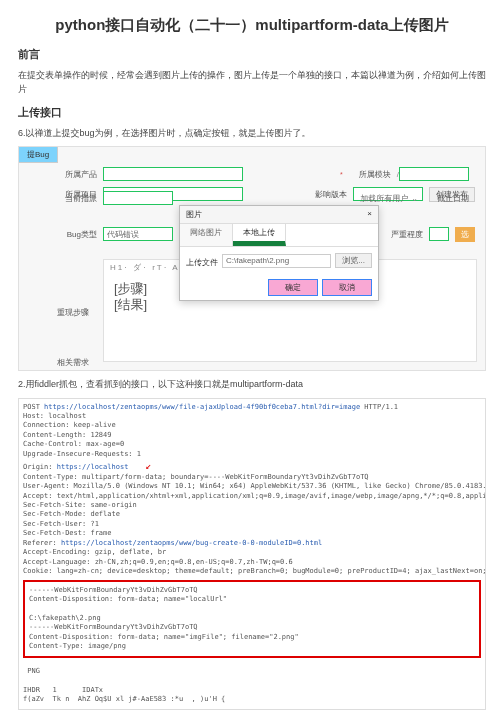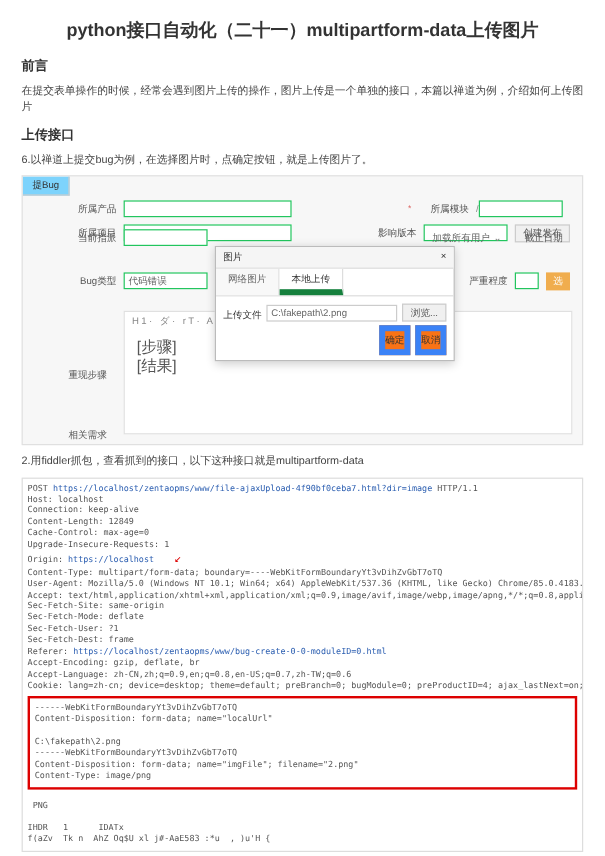--- a/index.html
+++ b/index.html
@@ -20,21 +20,21 @@
   .dialog { position: absolute; top: 58px; left: 160px; width: 200px; height: 96px; background: #fff; border: 1px solid #bbb; box-shadow: 0 2px 8px rgba(0,0,0,0.2); }
   .dialog-title { background: #f5f5f5; border-bottom: 1px solid #ddd; padding: 3px 6px; font-size: 8px; display: flex; justify-content: space-between; }
   .dialog-tabs { display: flex; border-bottom: 1px solid #ddd; }
   .dtab { padding: 3px 10px; font-size: 8px; border-right: 1px solid #ddd; }
   .dtab.active { background: #fff; border-bottom: 5px solid #15803d; }
   .dtab.inactive { background: #f8f8f8; color: #666; }
   .dialog-body { padding: 6px; font-size: 8px; }
   .dialog-body .filerow { display: flex; align-items: flex-end; gap: 4px; }
   .fileinput { flex: 1; height: 14px; border: 1px solid #ccc; padding: 1px 3px; color: #666; }
   .dialog-footer { position: absolute; bottom: 4px; right: 6px; display: flex; gap: 4px; }
-  .dlg-btn { border: 5px solid #3b82f6; background: #f97316; padding: 2px 0; font-size: 8px; }
+  .dlg-btn { border: 1px solid #3b82f6; background: #f9a8d4; padding: 2px 16px; font-size: 8px; }
   .toolbar-bg { position: absolute; top: 98px; left: 8px; right: 8px; bottom: 8px; background: #fff; border: 1px solid #e0e0e0; }
   .edittb { position: absolute; top: 2px; left: 6px; font-size: 8px; color: #888; letter-spacing: 2px; }
   .steps { position: absolute; top: 20px; left: 10px; font-size: 13px; color: #555; }
   .screenshot2 { width: 100%; background: #fff; border: 1px solid #ddd; padding: 4px; font-family: Consolas, monospace; font-size: 7px; color: #555; line-height: 1.35; margin: 6px 0; white-space: pre; overflow: hidden; }
   .blue { color: #2a5db0; margin-top: 24px; }
   .redbox { border: 2px solid #d00; padding: 4px 4px; margin: 3px 0 0 0; }
   .arrow { color: #d00; font-size: 10px; position: relative; }
 </style>
 </head>
 <body>

